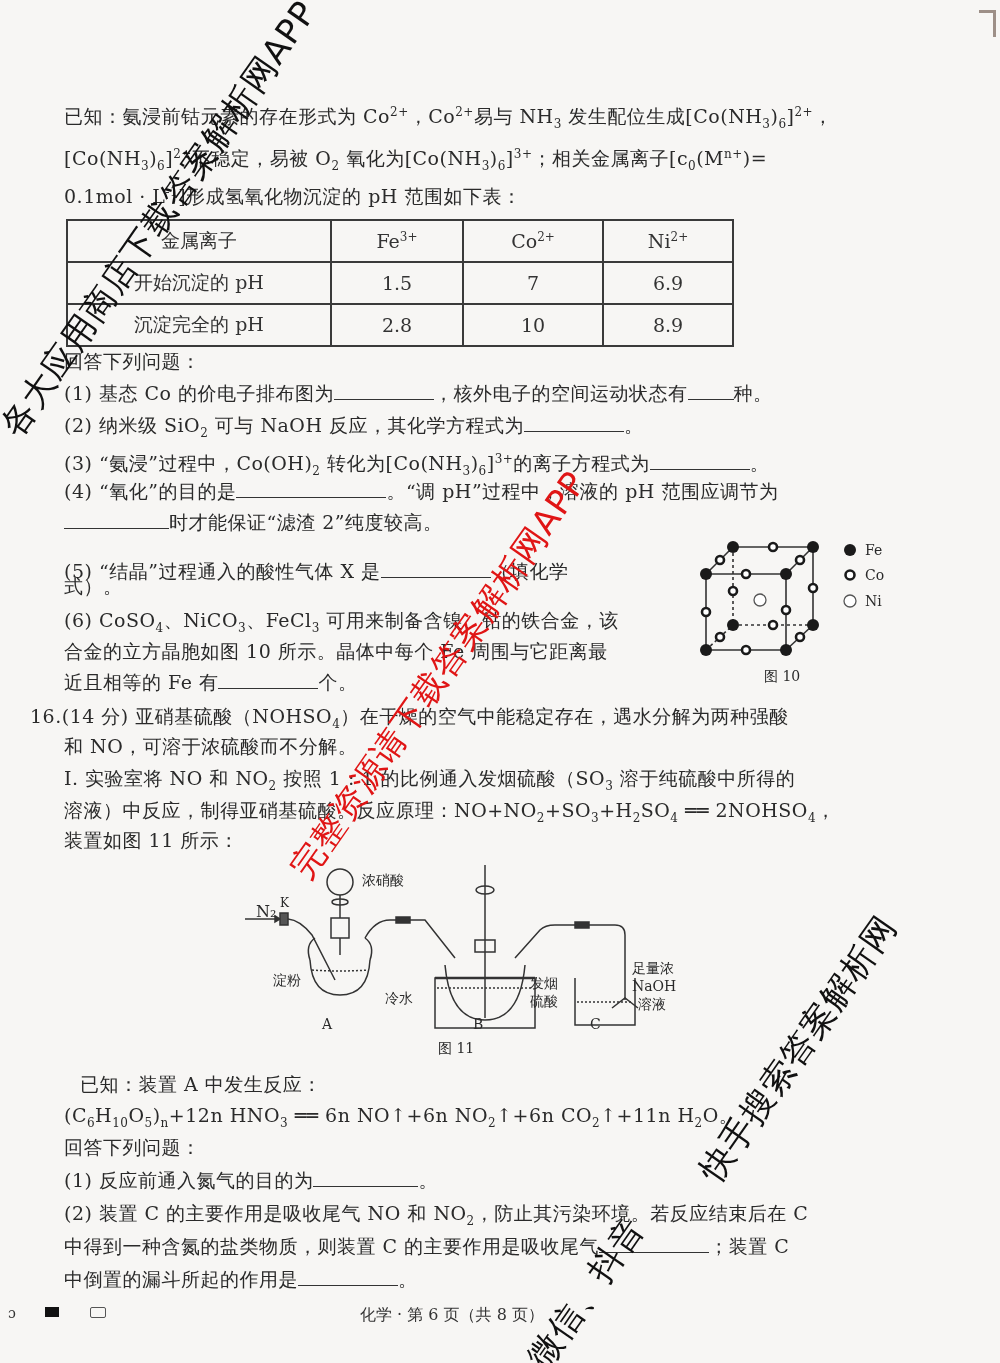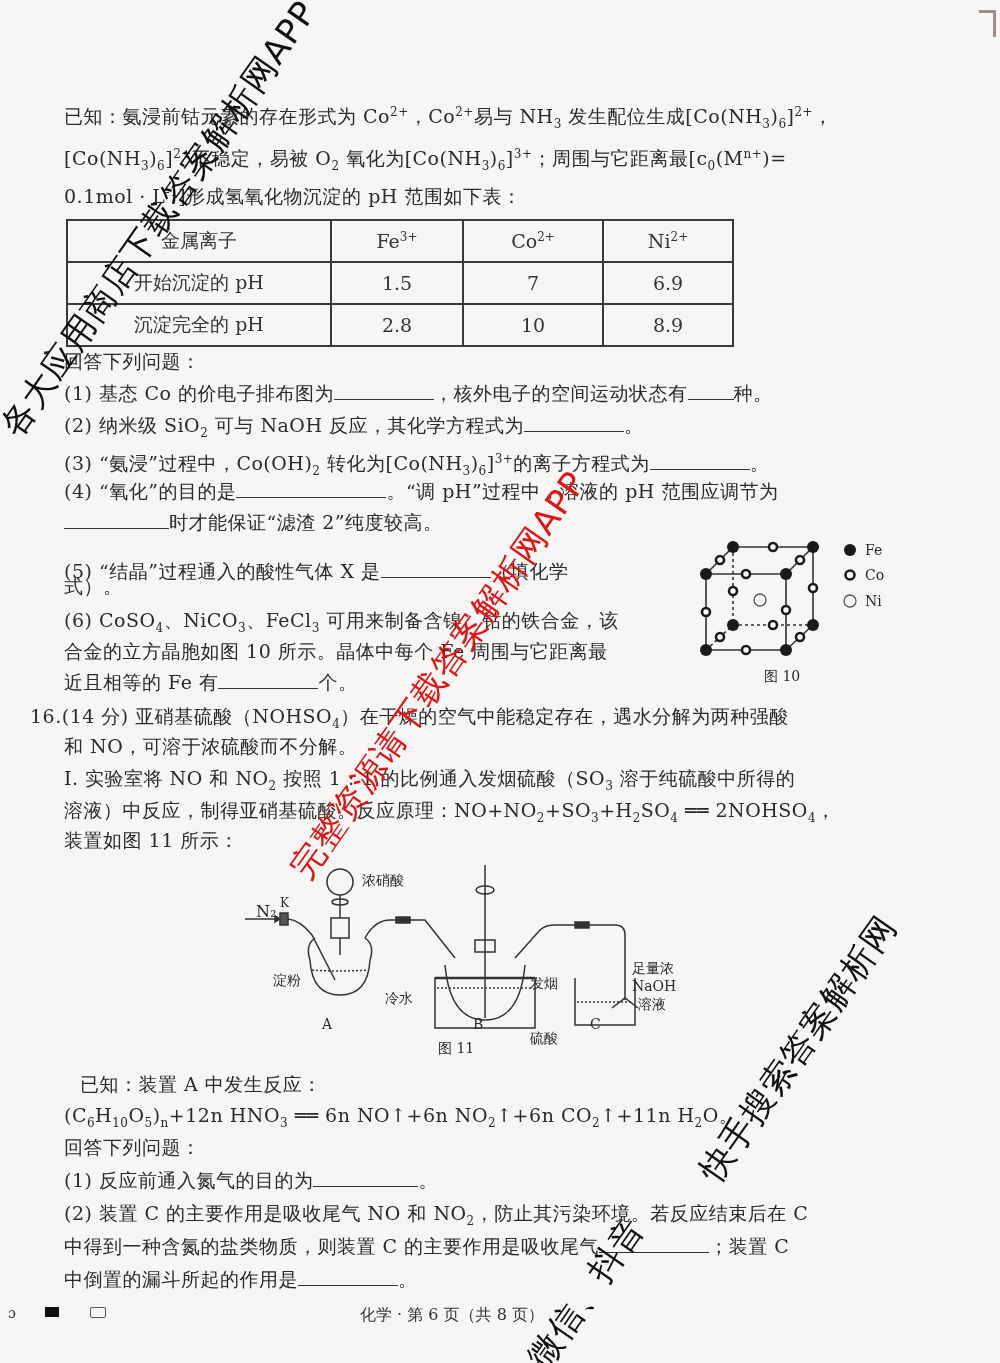--- a/index.html
+++ b/index.html
@@ -45,21 +45,21 @@
 <body>
 
 <div class="page">
 
   <div class="corner"></div>
 
   <div class="line" style="top:98px;">
     <span>已知：氨浸前钴元素的存在形式为 Co</span><sup>2+</sup><span>，Co</span><sup>2+</sup><span>易与 NH</span><sub>3</sub><span> 发生配位生成[Co(NH</span><sub>3</sub><span>)</span><sub>6</sub><span>]</span><sup>2+</sup><span>，</span>
   </div>
   <div class="line" style="top:140px;">
-    <span>[Co(NH</span><sub>3</sub><span>)</span><sub>6</sub><span>]</span><sup>2+</sup><span>不稳定，易被 O</span><sub>2</sub><span> 氧化为[Co(NH</span><sub>3</sub><span>)</span><sub>6</sub><span>]</span><sup>3+</sup><span>；周围与它距离最[c</span><sub>0</sub><span>(M</span><sup>n+</sup><span>)=</span>
+    <span>[Co(NH</span><sub>3</sub><span>)</span><sub>6</sub><span>]</span><sup>2+</sup><span>不稳定，易被 O</span><sub>2</sub><span> 氧化为[Co(NH</span><sub>3</sub><span>)</span><sub>6</sub><span>]</span><sup>3+</sup><span>；相关金属离子[c</span><sub>0</sub><span>(M</span><sup>n+</sup><span>)=</span>
   </div>
   <div class="line" style="top:178px;">
     <span>0.1mol · L</span><sup>-1</sup><span>]形成氢氧化物沉淀的 pH 范围如下表：</span>
   </div>
 
   <table class="ph">
     <tbody>
         <tr>
       <td class="c0"><span>金属离子</span></td>
       <td><span>Fe</span><sup>3+</sup></td>
@@ -220,21 +220,21 @@
 
         <line x1="197" y1="128" x2="293" y2="128" stroke-dasharray="2,2"></line>
       </g>
     </svg>
     <span class="fig-label" style="position:absolute;left:16px;top:42px;font-size:16px;">N₂</span>
     <span class="fig-label" style="position:absolute;left:40px;top:36px;font-size:12px;">K</span>
     <span class="fig-label" style="position:absolute;left:122px;top:12px;">浓硝酸</span>
     <span class="fig-label" style="position:absolute;left:33px;top:112px;">淀粉</span>
     <span class="fig-label" style="position:absolute;left:145px;top:130px;">冷水</span>
     <span class="fig-label" style="position:absolute;left:290px;top:115px;">发烟</span>
-    <span class="fig-label" style="position:absolute;left:290px;top:133px;margin-top:37px;">硫酸</span>
+    <span class="fig-label" style="position:absolute;left:290px;top:133px;">硫酸</span>
     <span class="fig-label" style="position:absolute;left:392px;top:100px;">足量浓</span>
     <span class="fig-label" style="position:absolute;left:392px;top:118px;">NaOH</span>
     <span class="fig-label" style="position:absolute;left:398px;top:136px;text-align:right;">溶液</span>
     <span class="fig-label" style="position:absolute;left:82px;top:156px;">A</span>
     <span class="fig-label" style="position:absolute;left:233px;top:156px;">B</span>
     <span class="fig-label" style="position:absolute;left:350px;top:156px;">C</span>
     <span class="fig-label" style="position:absolute;left:198px;top:180px;">图 11</span>
   </div>
 
   <div class="line" style="top:1070px;margin-left:16px;">已知：装置 A 中发生反应：</div>

